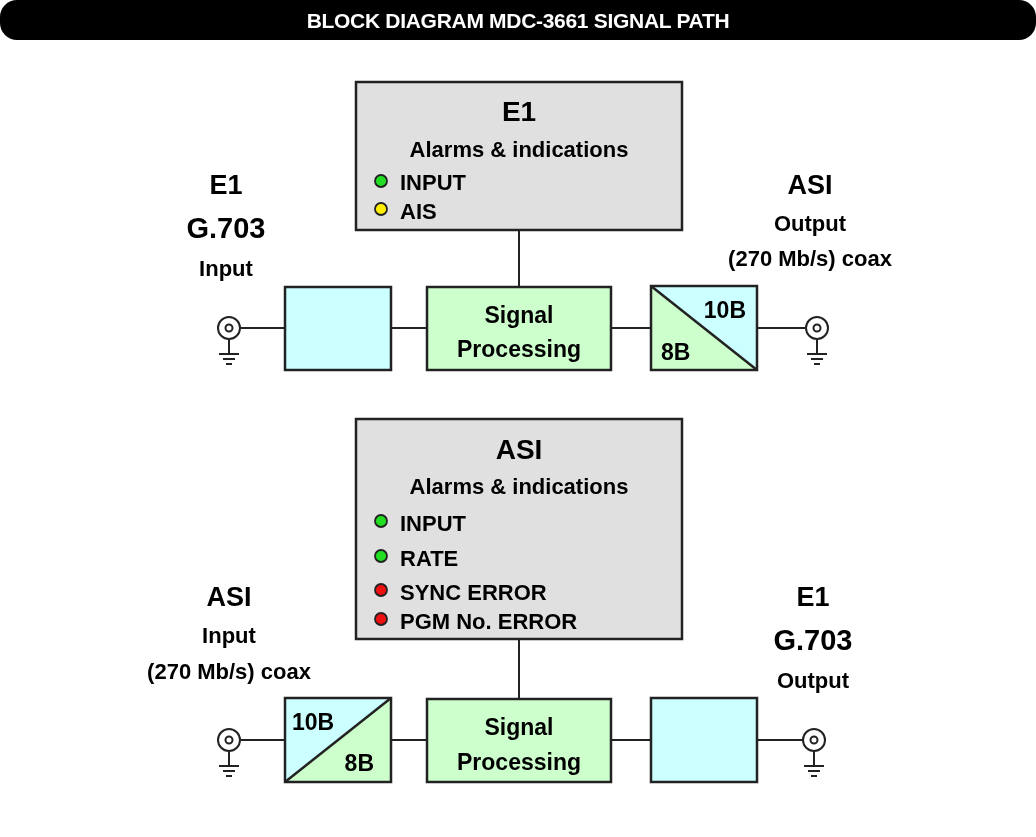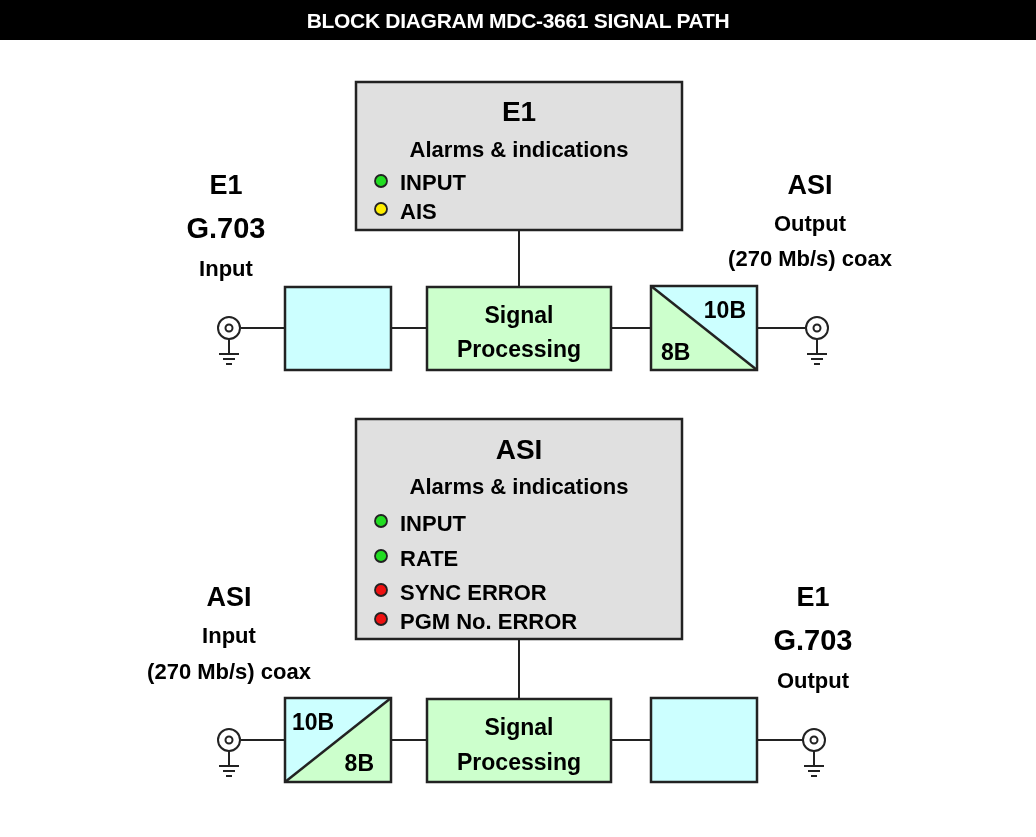--- a/index.html
+++ b/index.html
@@ -1,20 +1,20 @@
 <!DOCTYPE html>
 <html><head>
 <meta charset="utf-8">
 <style>
   html, body { margin:0; padding:0; background:#fff; }
   body { width:1036px; height:837px; position:relative; overflow:hidden;
          font-family:"Liberation Sans", "DejaVu Sans", sans-serif; color:#000; }
   .titlebar { position:absolute; left:0; top:0; width:1036px; height:40px; background:#000;
               color:#fff; font-weight:bold; font-size:21px; text-align:center; line-height:42px;
-              letter-spacing:-0.3px; }
+              letter-spacing:-0.3px;border-radius:17px; }
   svg.diagram { position:absolute; left:0; top:0; }
   .box { stroke:#222; stroke-width:2.5; }
   .gray { fill:#e0e0e0; }
   .cyan { fill:#ccffff; }
   .green { fill:#ccffcc; }
   .wire { stroke:#222; stroke-width:2; fill:none; }
   .t { font-family:"Liberation Sans","DejaVu Sans",sans-serif; font-weight:bold; fill:#000; }
   .led { stroke:#222; stroke-width:1.8; }
 </style>
 </head>

